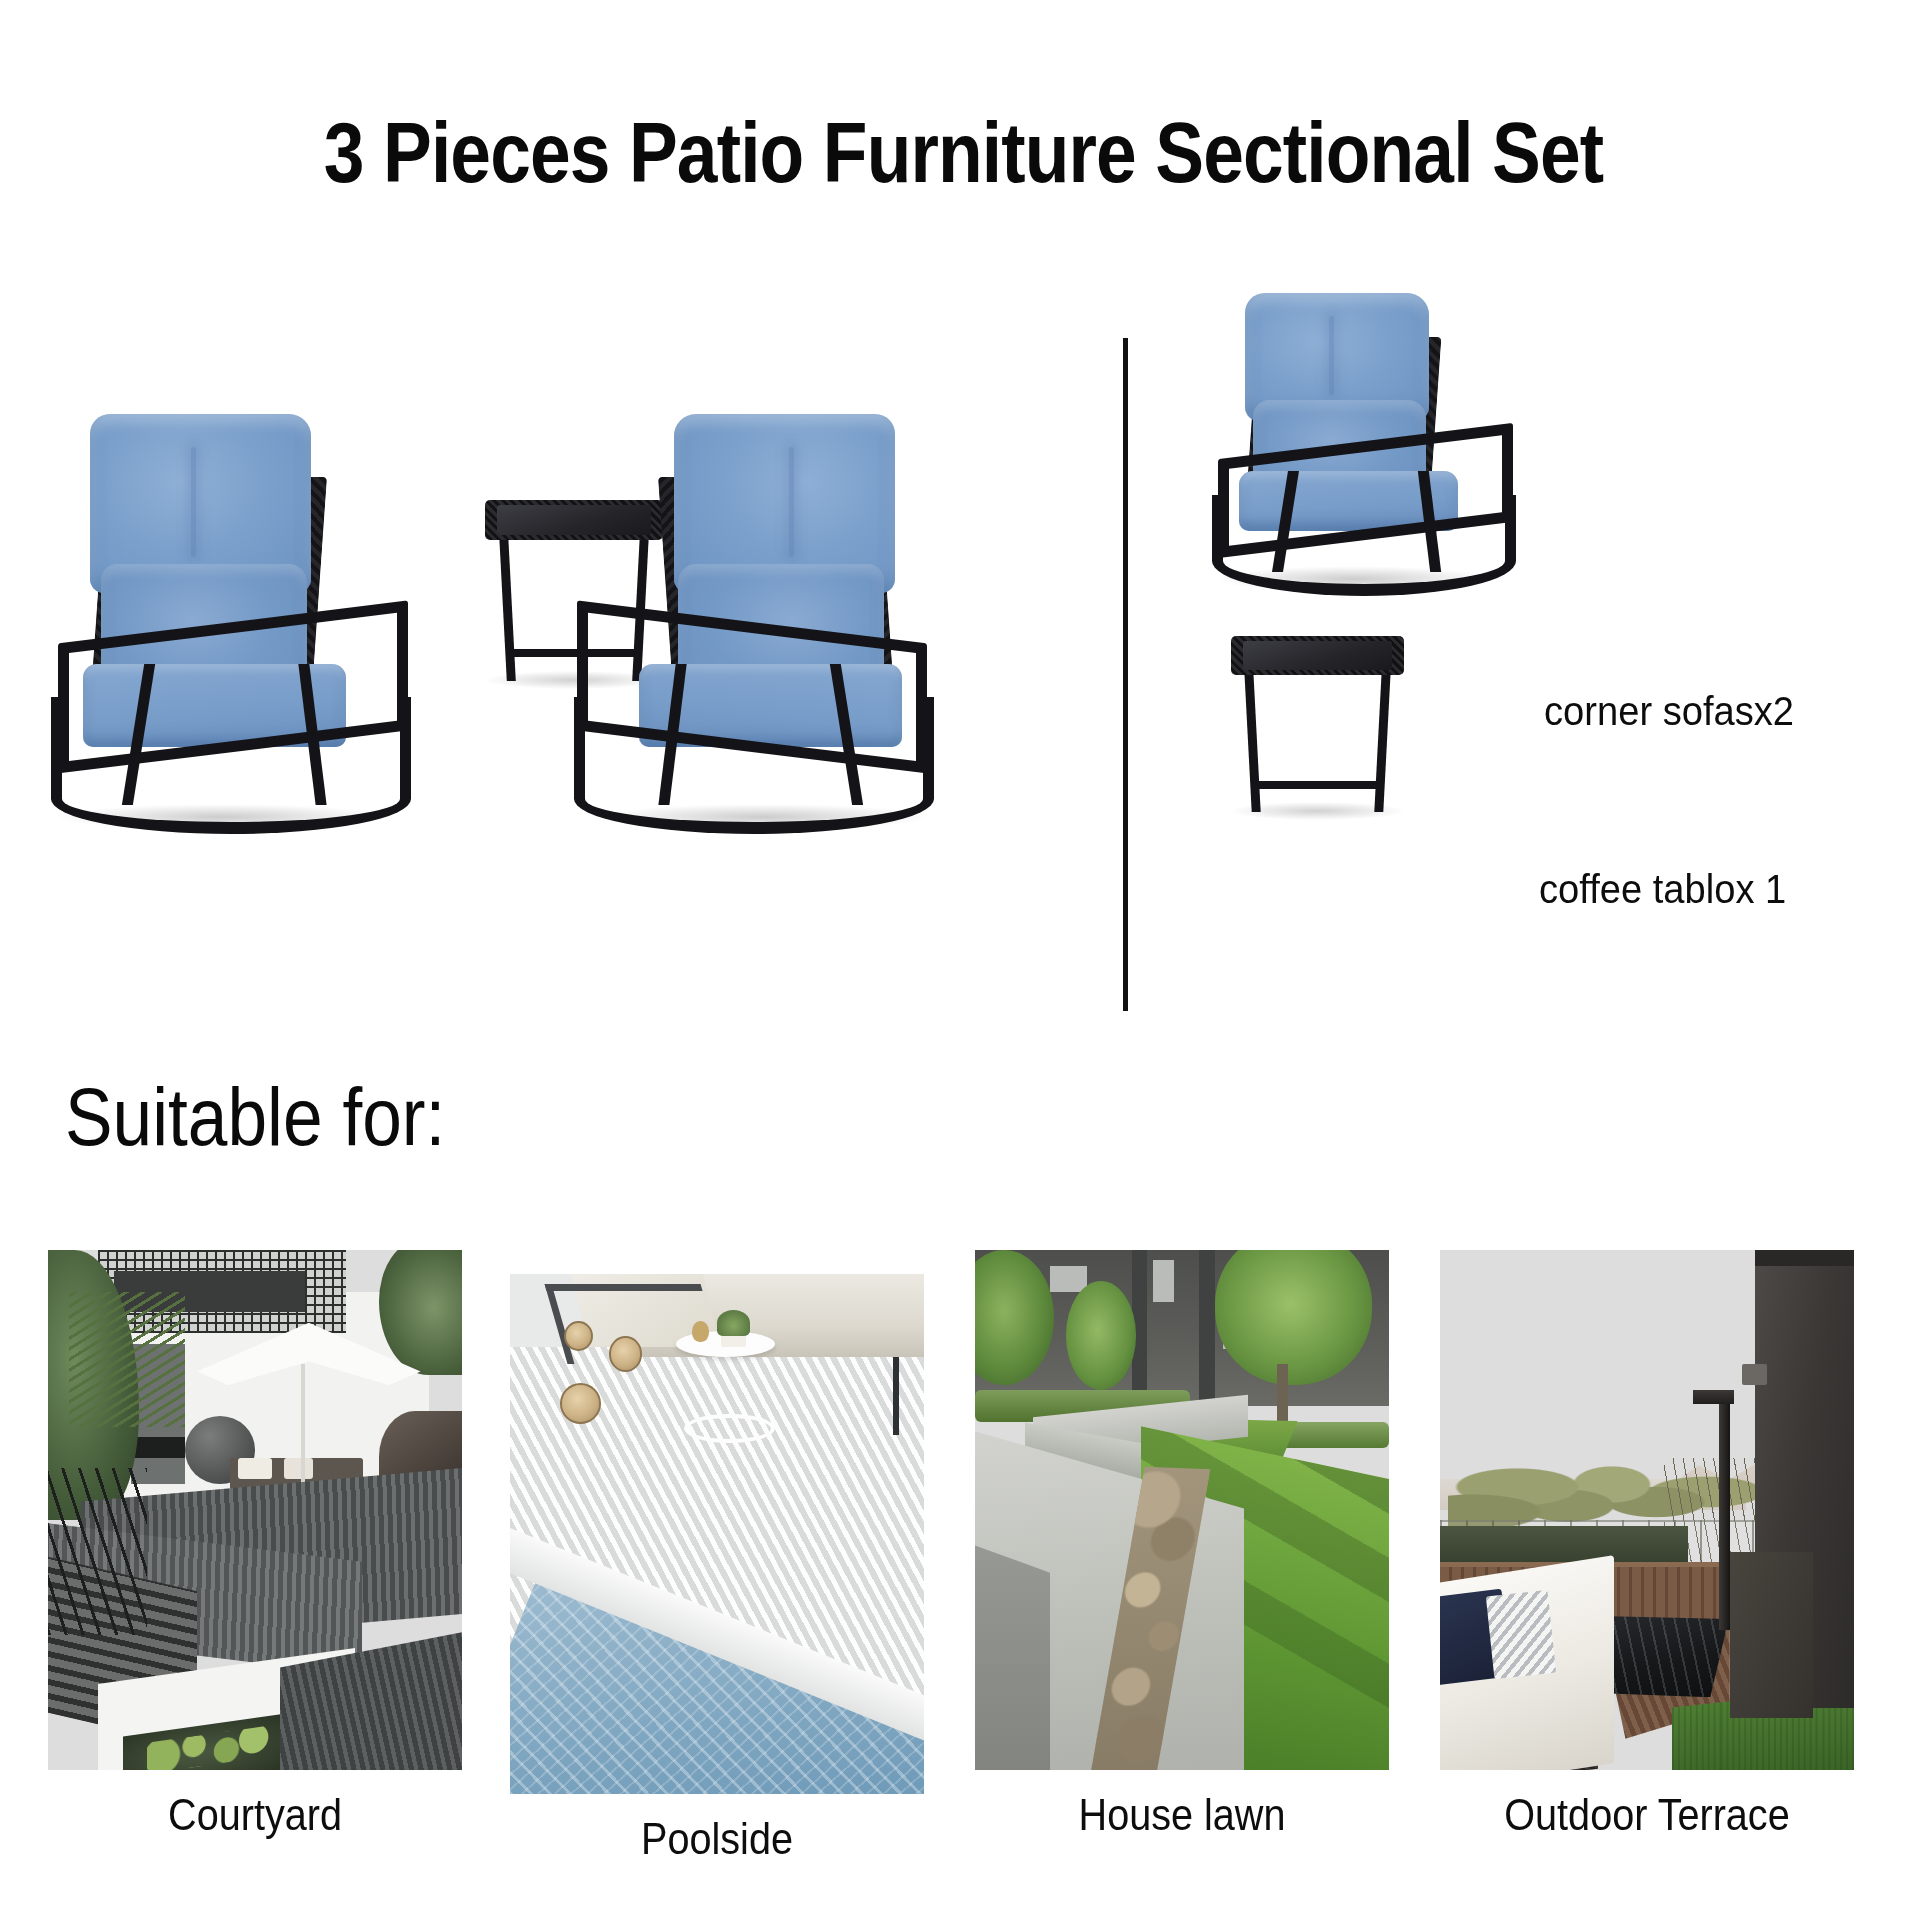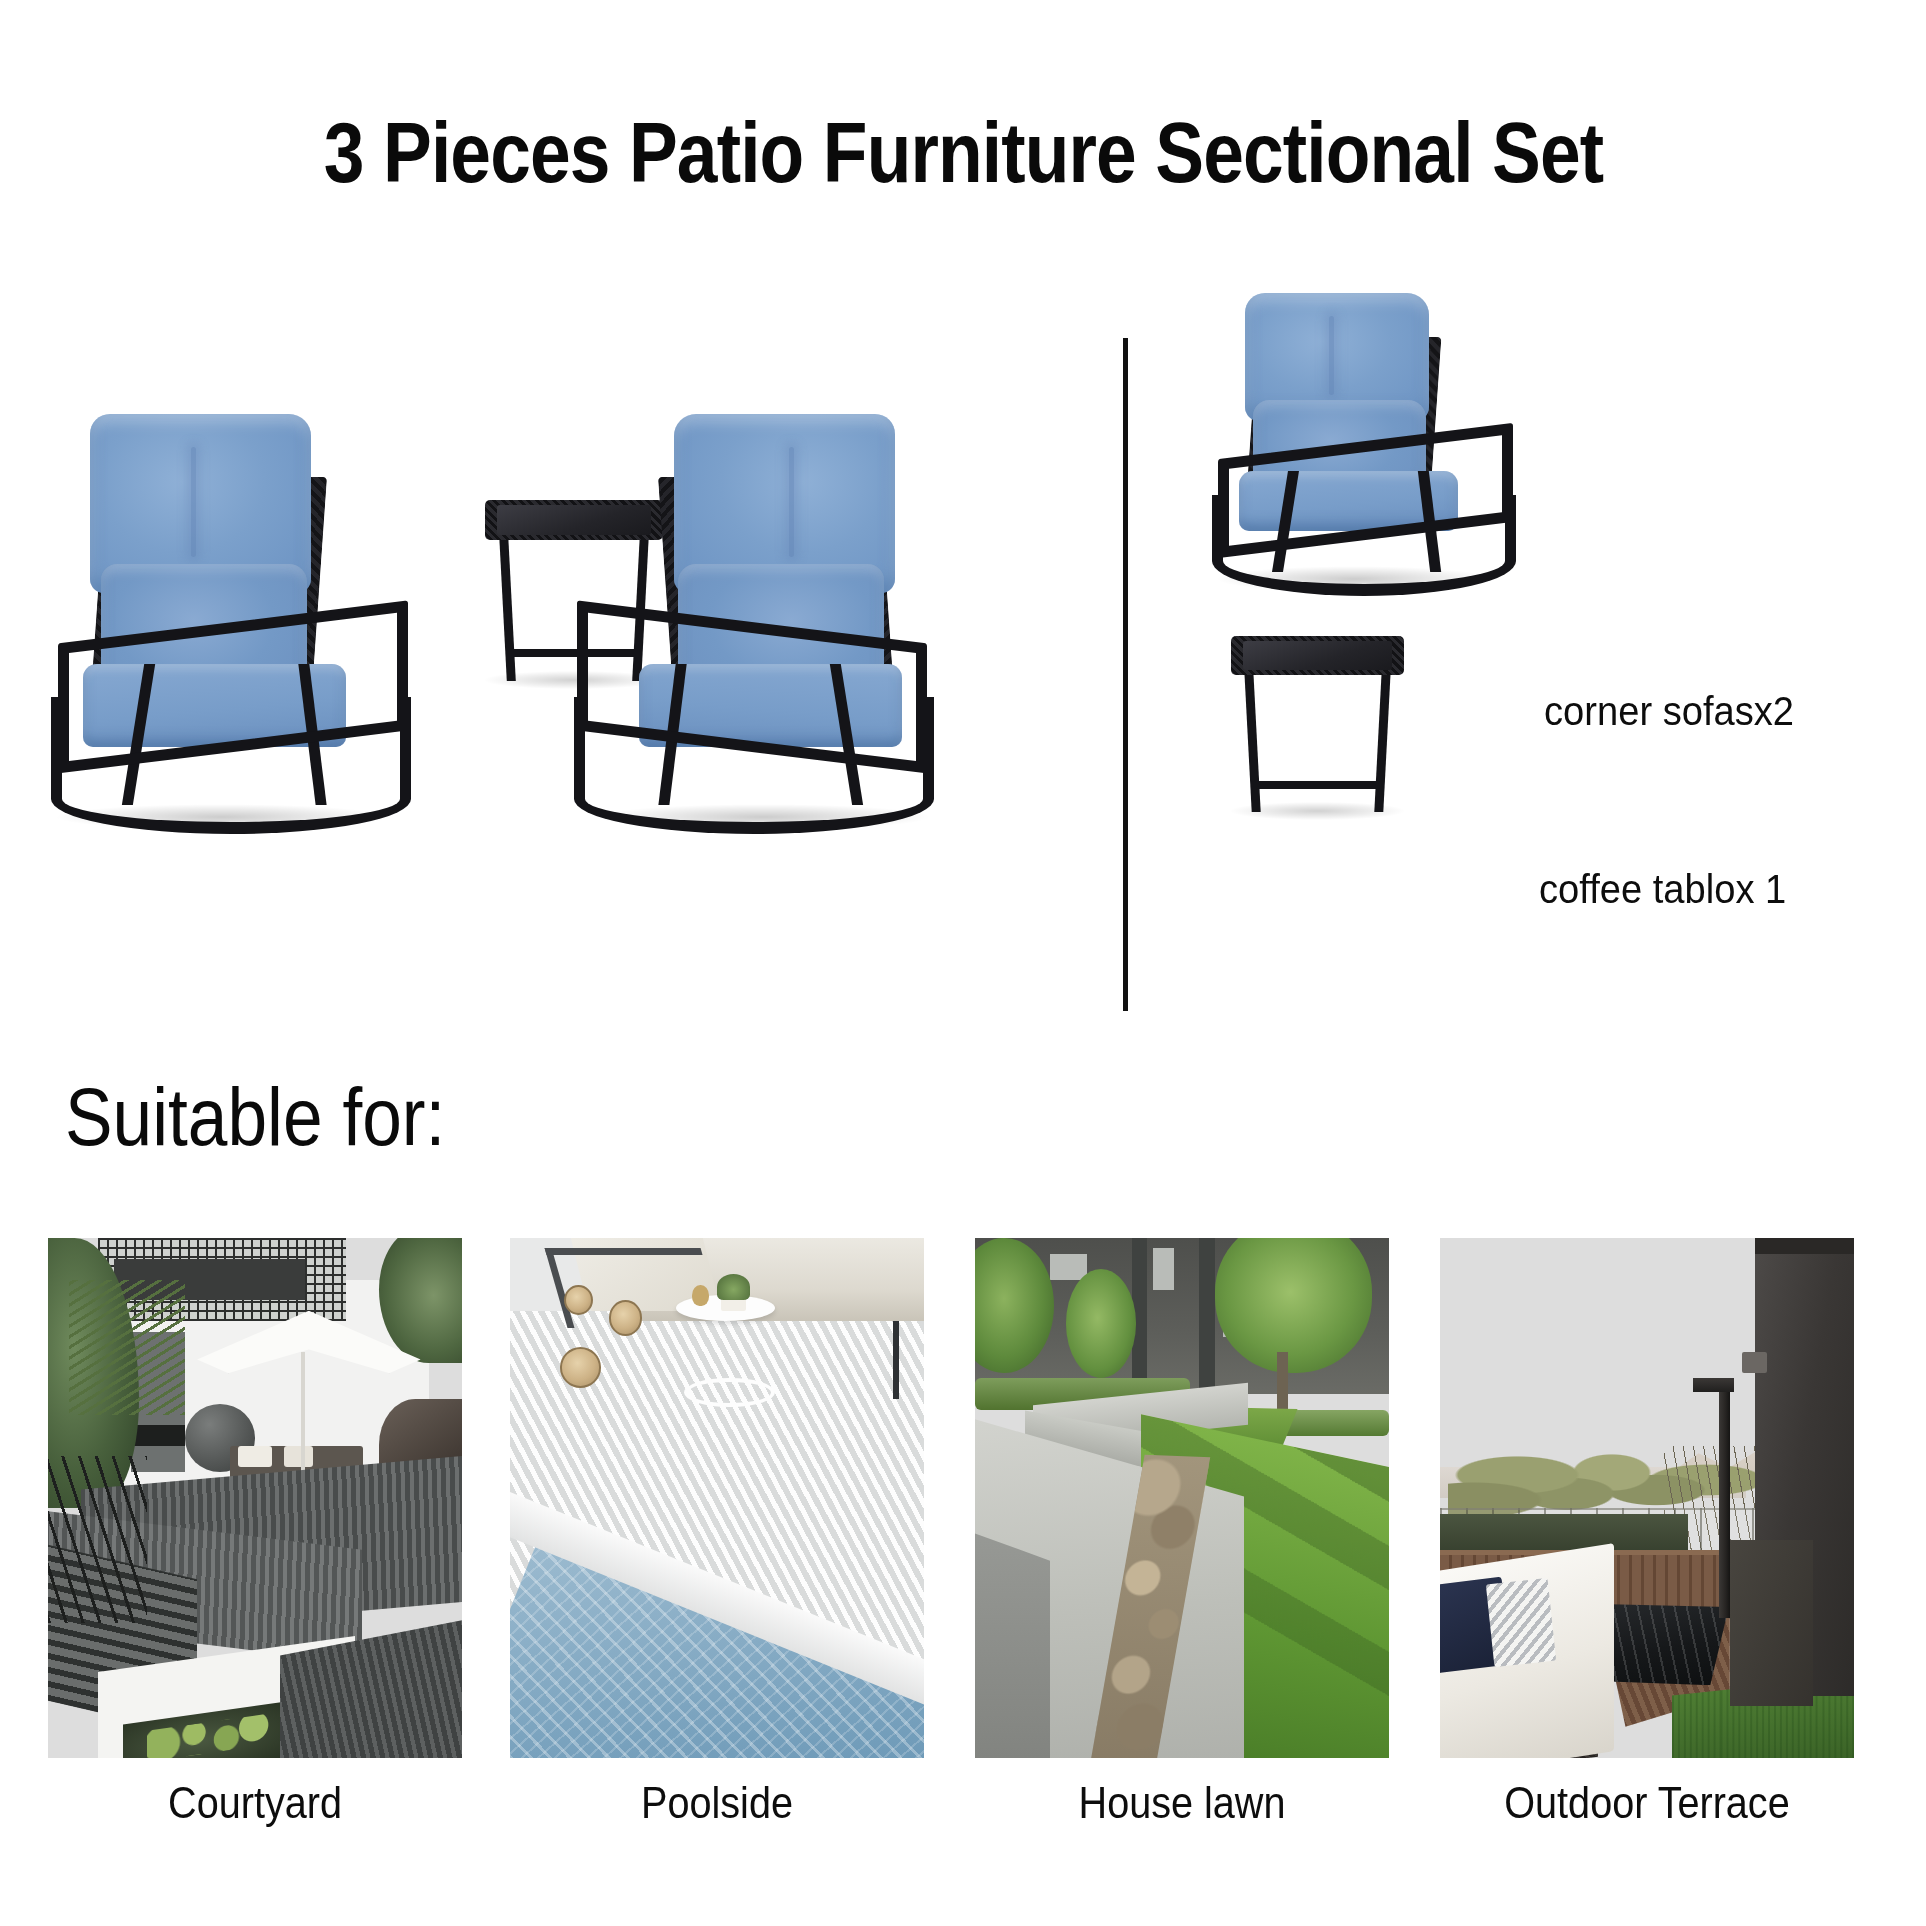--- a/index.html
+++ b/index.html
@@ -142,34 +142,34 @@
   .suitable-heading{
     position:absolute;left:65px;top:1071px;
     font-size:81px;
     color:#0a0a0a;
     transform:scaleX(0.88);
     transform-origin:left top;
     white-space:nowrap;
   }
 
   .gallery{position:absolute;left:0;top:1238px;width:1927px;height:693px;}
-  .cell{position:absolute;top:0;width:414px;}
+  .cell{position:absolute;top:12px;width:414px;}
   .cell .photo{
     position:relative;width:414px;height:520px;overflow:hidden;
     background:#ddd;
   }
   .cell .caption{
     position:absolute;top:540px;left:0;width:414px;text-align:center;
     font-size:44px;color:#0d0d0d;
     transform:scaleX(0.90);
     transform-origin:center top;
     white-space:nowrap;
   }
   .c0{left:48px;}
-  .c1{left:510px;}
+  .c1{left:510px;margin-top:24px;}
   .c2{left:975px;}
   .c3{left:1440px;}
 
   
   .ph-court{background:linear-gradient(180deg,#e9eaea 0%,#dcdddd 40%,#cfd0d0 100%);}
   .ph-court .wall{position:absolute;left:14%;top:8%;width:78%;height:40%;background:#f2f2f1;}
   .ph-court .grid{
     position:absolute;left:12%;top:0;width:60%;height:16%;
     background:
       repeating-linear-gradient(90deg,#2d2f2e 0 2px,transparent 2px 9px),

